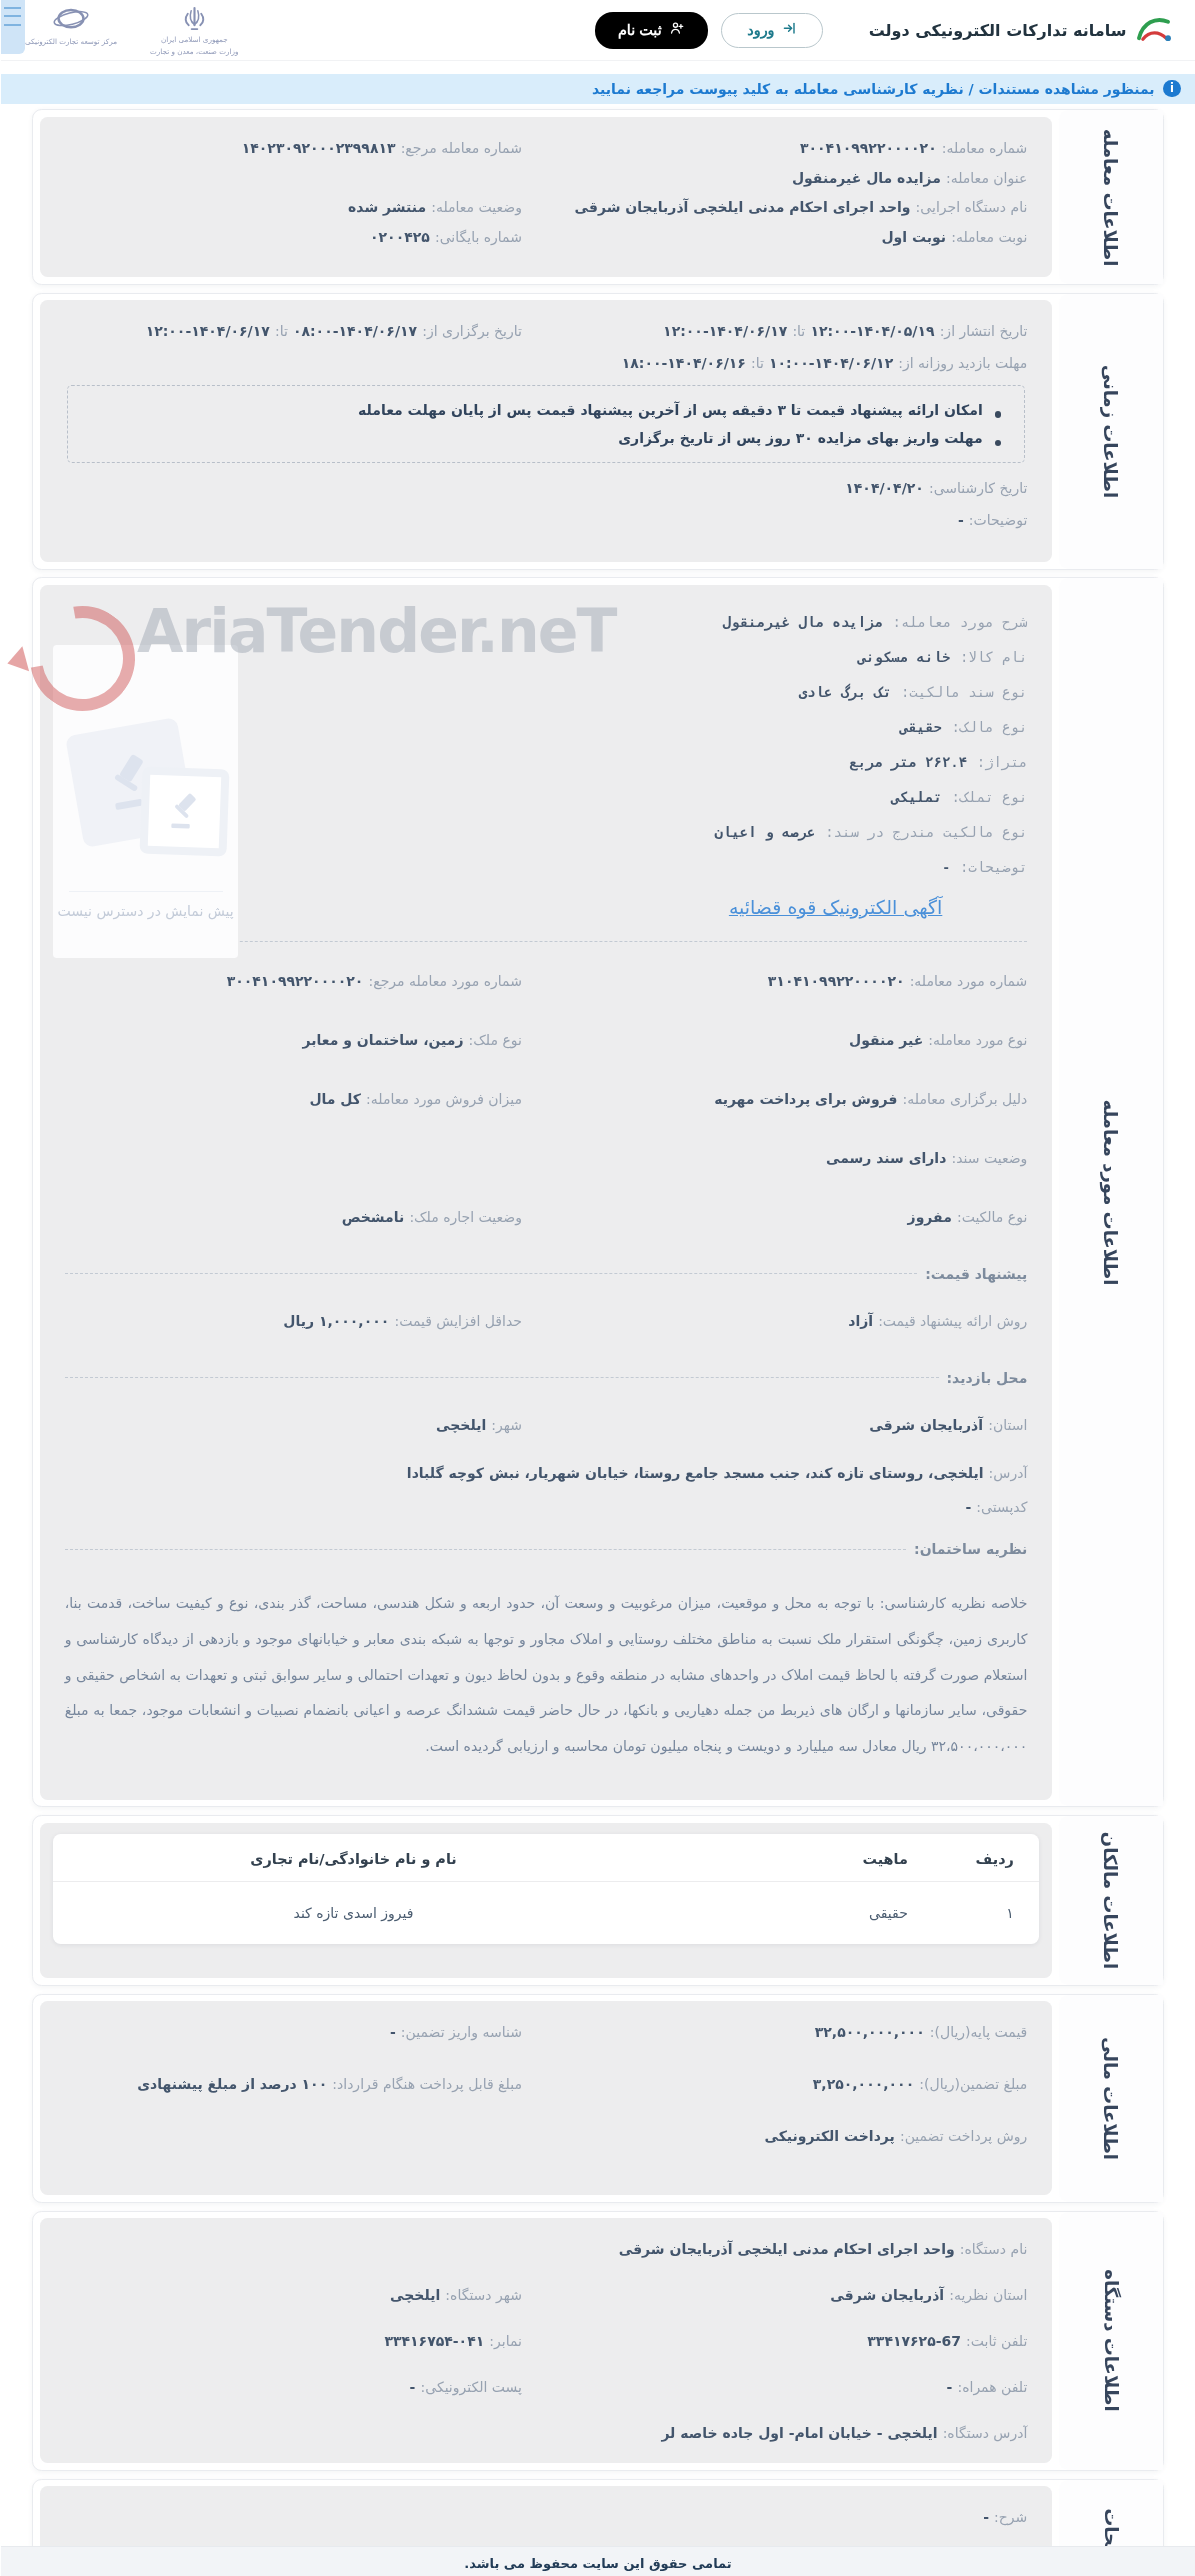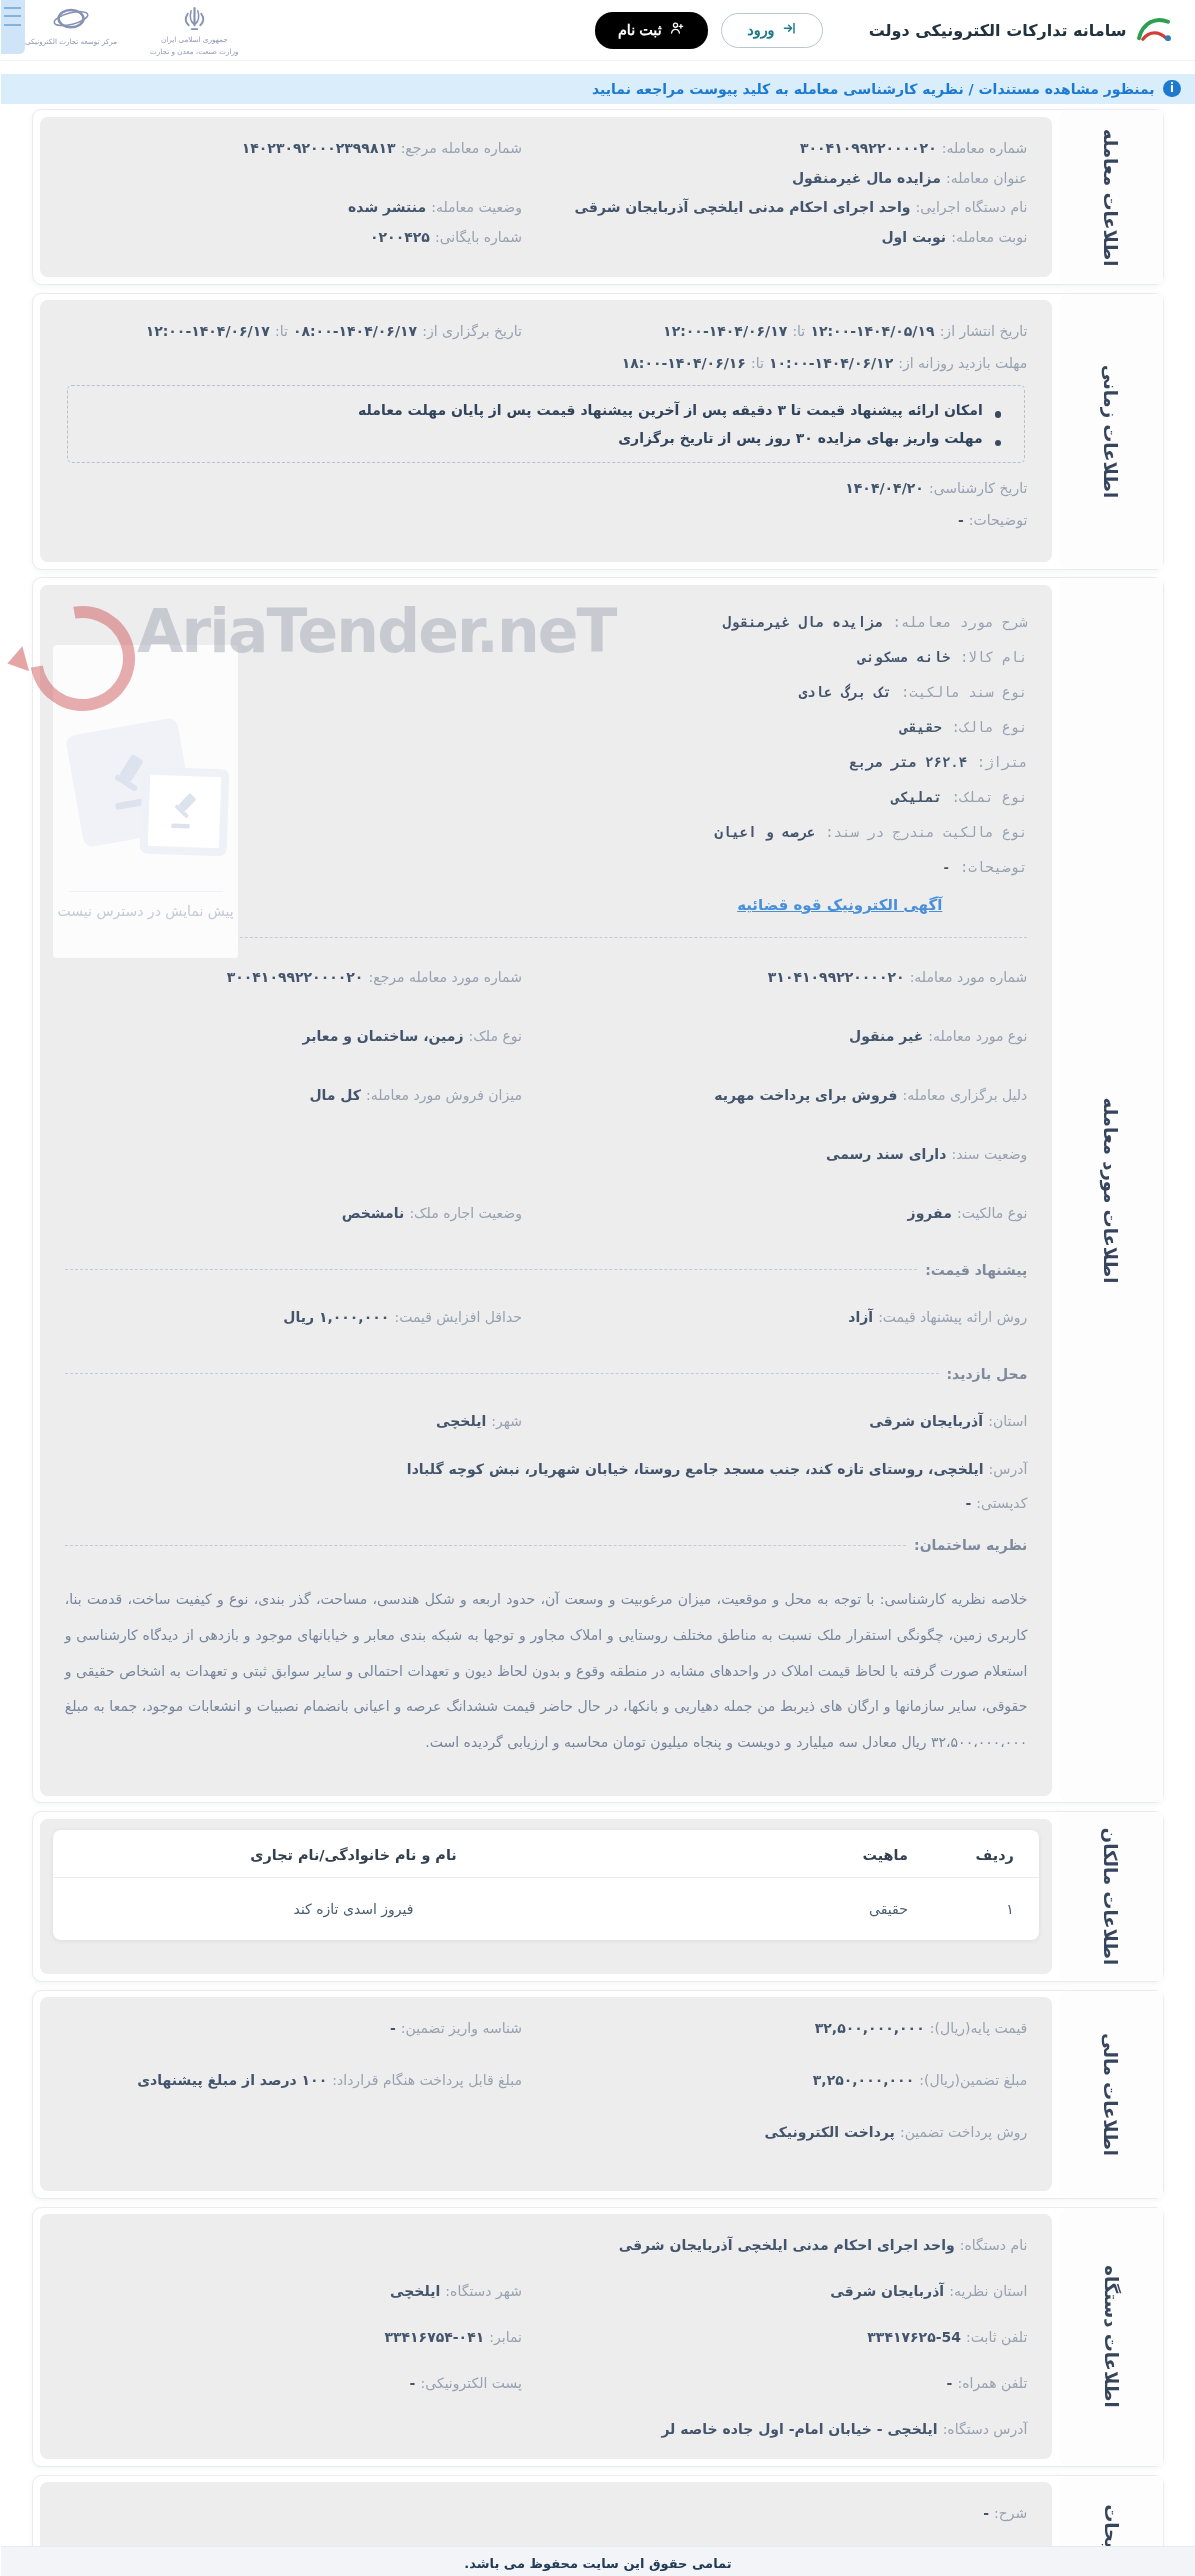--- a/index.html
+++ b/index.html
@@ -39,21 +39,21 @@
   .c1 .row2{margin-bottom:10.6px;}
   .c2{min-height:242px;}
   .c2 .row2{margin-bottom:12.5px;}
   .dash-box{border:1.9px dashed #b8bfc9;border-radius:4.8px;margin:13.5px 1.9px 15.4px;padding:15.4px 23px;}
   .note-line{display:flex;align-items:flex-end;gap:12px;margin-bottom:12.5px;}
   .note-line:last-child{margin-bottom:0;}
   .dot{width:6.7px;height:6.7px;border-radius:50%;background:#3a4a5e;flex:none;}
   .note-txt{color:#31445c;font-size:14px;font-weight:bold;}
   .c3{min-height:1186px;}
   .spec-line{line-height:35px;white-space:nowrap;font-family:Liberation Mono, monospace;}
-  .jlink{display:inline-block;margin:9.6px 85px 0 0;color:#4a90d9;font-size:15px;font-weight:bold;text-decoration:underline;cursor:pointer;}
+  .jlink{display:inline-block;margin:9.6px 85px 0 0;color:#4a90d9;font-size:19px;font-weight:normal;text-decoration:underline;cursor:pointer;}
   .dash-sep{border-top:1.9px dashed #c3cad3;margin:23px 0 29px;}
   .pair{margin-bottom:40px;}
   .dash-head{display:flex;align-items:center;gap:7.7px;margin:5.8px 0 29px;}
   .dash-head .lb{flex:none;font-size:14px;color:#7d8b9d;font-weight:bold;}
   .dash-fill{flex:1;border-top:1.9px dashed #c3cad3;}
   .addr-line{margin-bottom:15.4px;}
   .expert-par{color:#76869c;font-size:14px;line-height:2.55;text-align:justify;margin-top:3.8px;}
   .preview{position:absolute;left:13.5px;top:60px;width:185px;height:313px;background:#fcfcfd;border-radius:3.8px;z-index:2;}
   .frame1{position:absolute;width:113px;height:113px;background:#f0f2f7;border-radius:9.6px;transform:rotate(-10deg);left:21px;top:81px;display:flex;align-items:center;justify-content:center;}
   .frame2{position:absolute;width:71px;height:71px;background:#fff;border:8.7px solid #eef1f6;border-radius:7.7px;transform:rotate(2deg);left:88px;top:123px;display:flex;align-items:center;justify-content:center;}
@@ -381,21 +381,21 @@
     <div class="cbody">
       <div class="full-line">
         <span class="lb">نام دستگاه:</span>
         <span class="vl">واحد اجرای احکام مدنی ایلخچی آذربایجان شرقی</span>
       </div>
       <div class="row2">
         <div class="cell"><span class="lb">استان نظریه:</span> <span class="vl">آذربایجان شرقی</span></div>
         <div class="cell"><span class="lb">شهر دستگاه:</span> <span class="vl">ایلخچی</span></div>
       </div>
       <div class="row2">
-        <div class="cell"><span class="lb">تلفن ثابت:</span> <span class="vl">54-۳۳۴۱۷۶۲۵</span></div>
+        <div class="cell"><span class="lb">تلفن ثابت:</span> <span class="vl">67-۳۳۴۱۷۶۲۵</span></div>
         <div class="cell"><span class="lb">نمابر:</span> <span class="vl">۰۴۱-۳۳۴۱۶۷۵۴</span></div>
       </div>
       <div class="row2">
         <div class="cell"><span class="lb">تلفن همراه:</span> <span class="vl">-</span></div>
         <div class="cell"><span class="lb">پست الکترونیکی:</span> <span class="vl">-</span></div>
       </div>
       <div>
         <span class="lb">آدرس دستگاه:</span>
         <span class="vl">ایلخچی - خیابان امام- اول جاده خاصه لر</span>
       </div>

